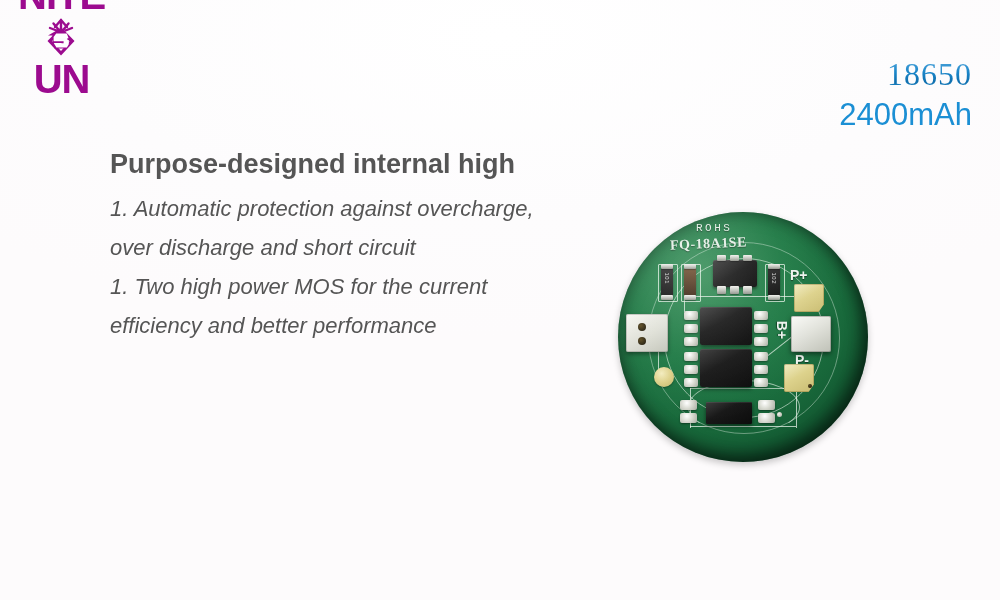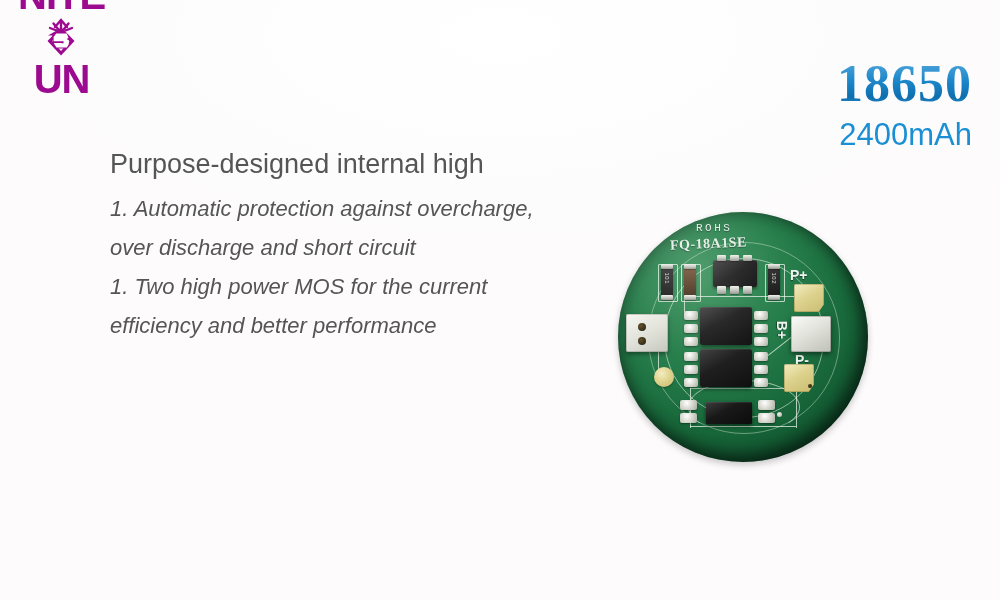--- a/index.html
+++ b/index.html
@@ -52,22 +52,22 @@
 
   
   #battery-spec {
     position: absolute;
     right: 28px;
     top: 58px;
     text-align: right;
   }
   #spec-model {
     font-family: "Liberation Serif", serif;
-    font-weight: bold;
-    font-size: 52px;
+    font-weight: normal;
+    font-size: 32px;
     line-height: 1;
     letter-spacing: 1px;
     background: linear-gradient(180deg, #57a9dd 0%, #1b86c9 45%, #0f6fae 75%, #2b94d4 100%);
     -webkit-background-clip: text;
     background-clip: text;
     color: transparent;
     -webkit-text-fill-color: transparent;
     text-shadow: none;
   }
   #spec-capacity {
@@ -83,21 +83,21 @@
   #copy-block {
     position: absolute;
     left: 110px;
     top: 146px;
     width: 500px;
   }
   #headline {
     font-size: 27px;
     line-height: 1.37;
     color: #555555;
-    font-weight: normal;
+    font-weight: bold;
     margin: 0 0 6px 0;
   }
   #headline .hl-line { display:block; white-space: nowrap; }
   #feature-list {
     list-style: none;
     margin: 0;
     padding: 0;
   }
   #feature-list li {
     font-size: 22px;

